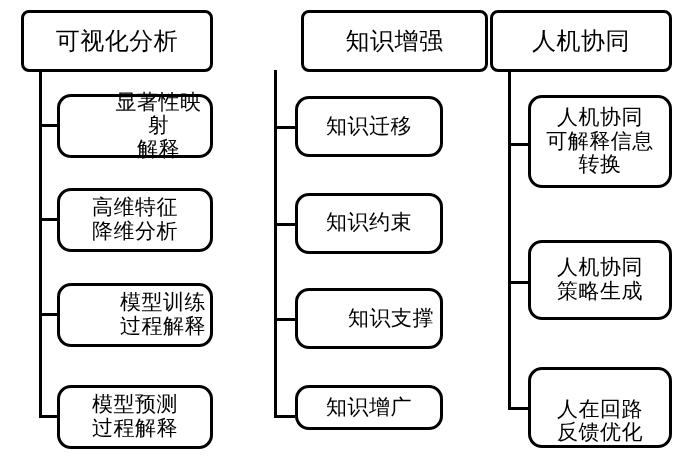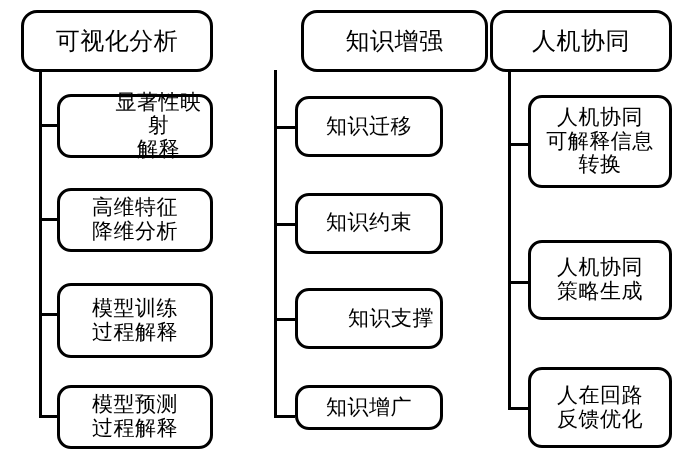--- a/index.html
+++ b/index.html
@@ -35,21 +35,21 @@
     justify-content: center;
     text-align: center;
     color: #000000;
     line-height: 1.12;
     letter-spacing: 0.5px;
     z-index: 2;
   }
   .node.root {
     font-size: 24px;
     border-width: 3px;
-    border-radius: 16px;
+    border-radius: 8px;
     text-align: right;
   }
   .node.child {
     font-size: 21px;
     border-width: 3px;
   }
   .node .label {
     display: block;
     padding: 0 4px;
     white-space: pre-line;
@@ -88,21 +88,21 @@
     <div class="node child" style="left:57px; top:94px; width:156px; height:64px;padding-left:47px;">
       <span class="label">显著性映射
 解释</span>
     </div>
 
     <div class="node child" style="left:57px; top:188px; width:156px; height:64px;">
       <span class="label">高维特征
 降维分析</span>
     </div>
 
-    <div class="node child" style="left:57px; top:283px; width:156px; height:75px;">
+    <div class="node child" style="left:57px; top:283px; width:156px; height:64px;justify-content:flex-end;">
       <span class="label">模型训练
 过程解释</span>
     </div>
 
     <div class="node child" style="left:57px; top:385px; width:156px; height:64px;">
       <span class="label">模型预测
 过程解释</span>
     </div>
   </div>
 
@@ -152,19 +152,19 @@
       <span class="label">人机协同
 可解释信息
 转换</span>
     </div>
 
     <div class="node child" style="left:528px; top:240px; width:144px; height:80px;">
       <span class="label">人机协同
 策略生成</span>
     </div>
 
-    <div class="node child" style="left:528px; top:367px; width:144px; height:81px;">
+    <div class="node child" style="left:528px; top:367px; width:144px; height:81px;align-items:flex-end;">
       <span class="label">人在回路
 反馈优化</span>
     </div>
   </div>
 
 </div>
 
 </body></html>

